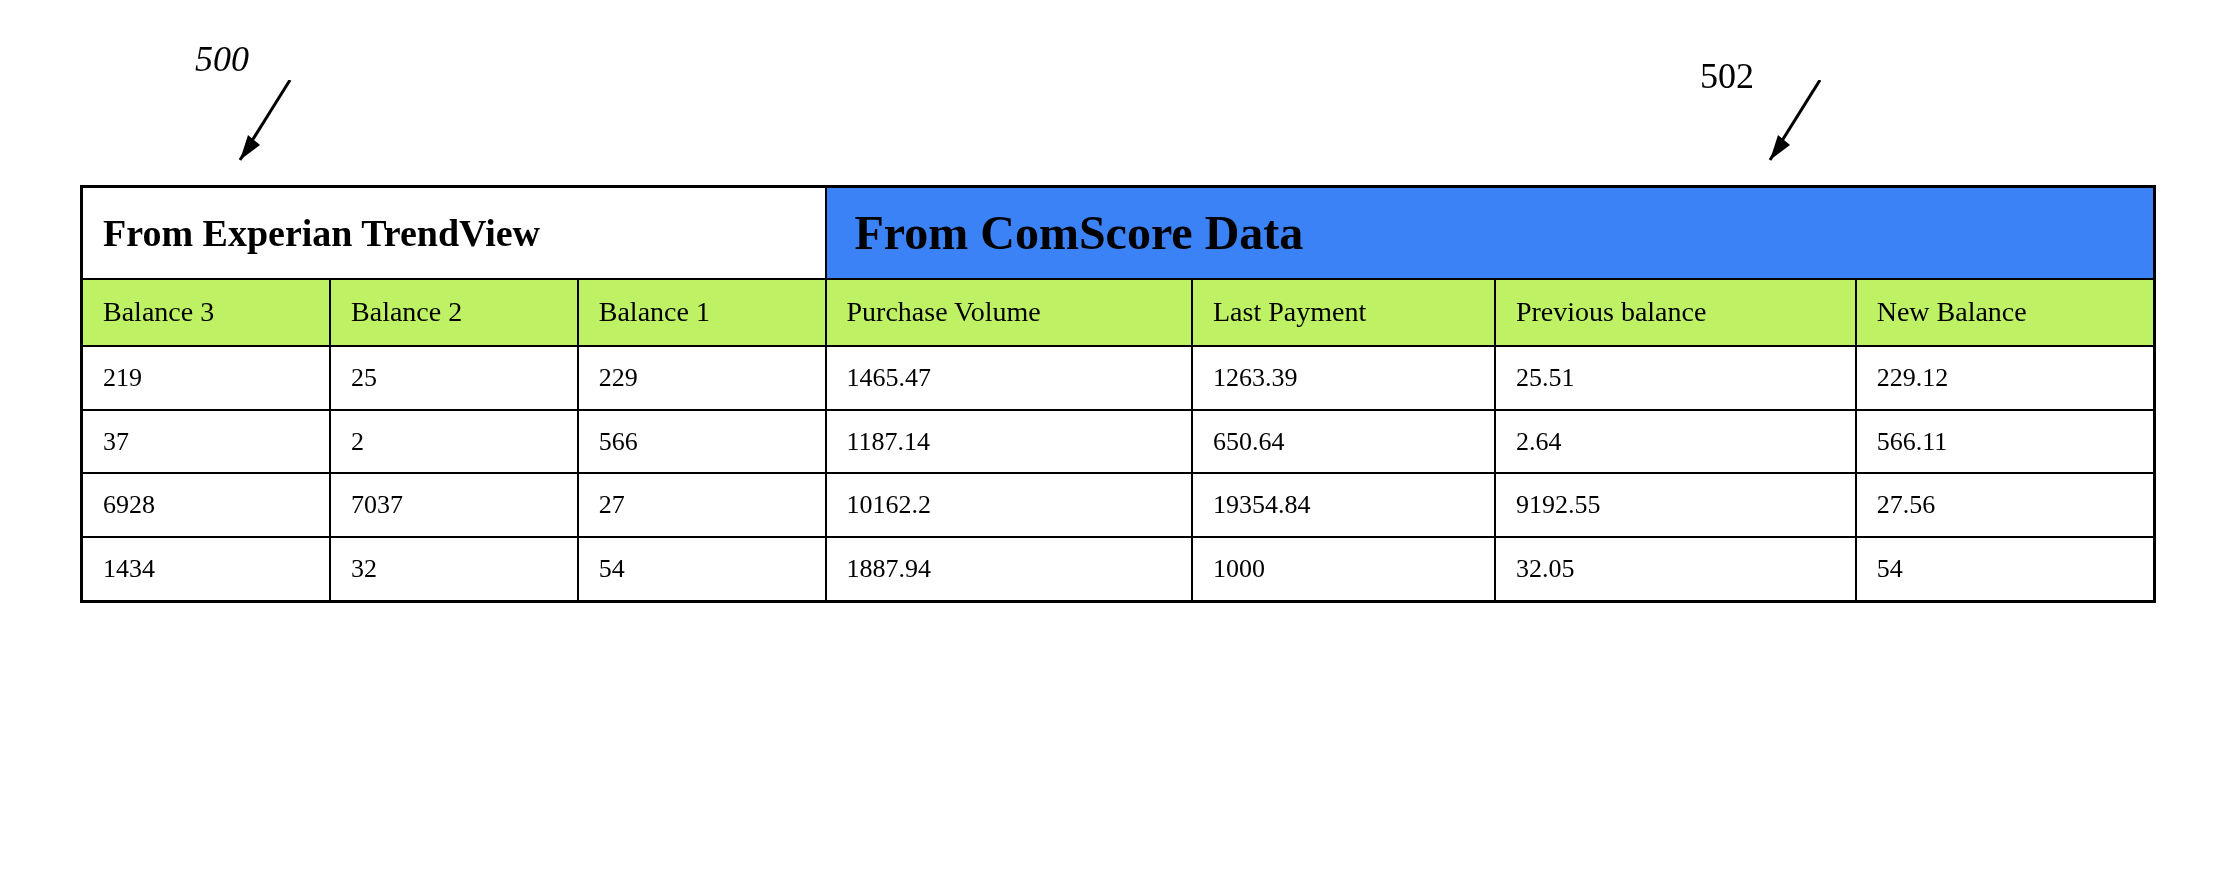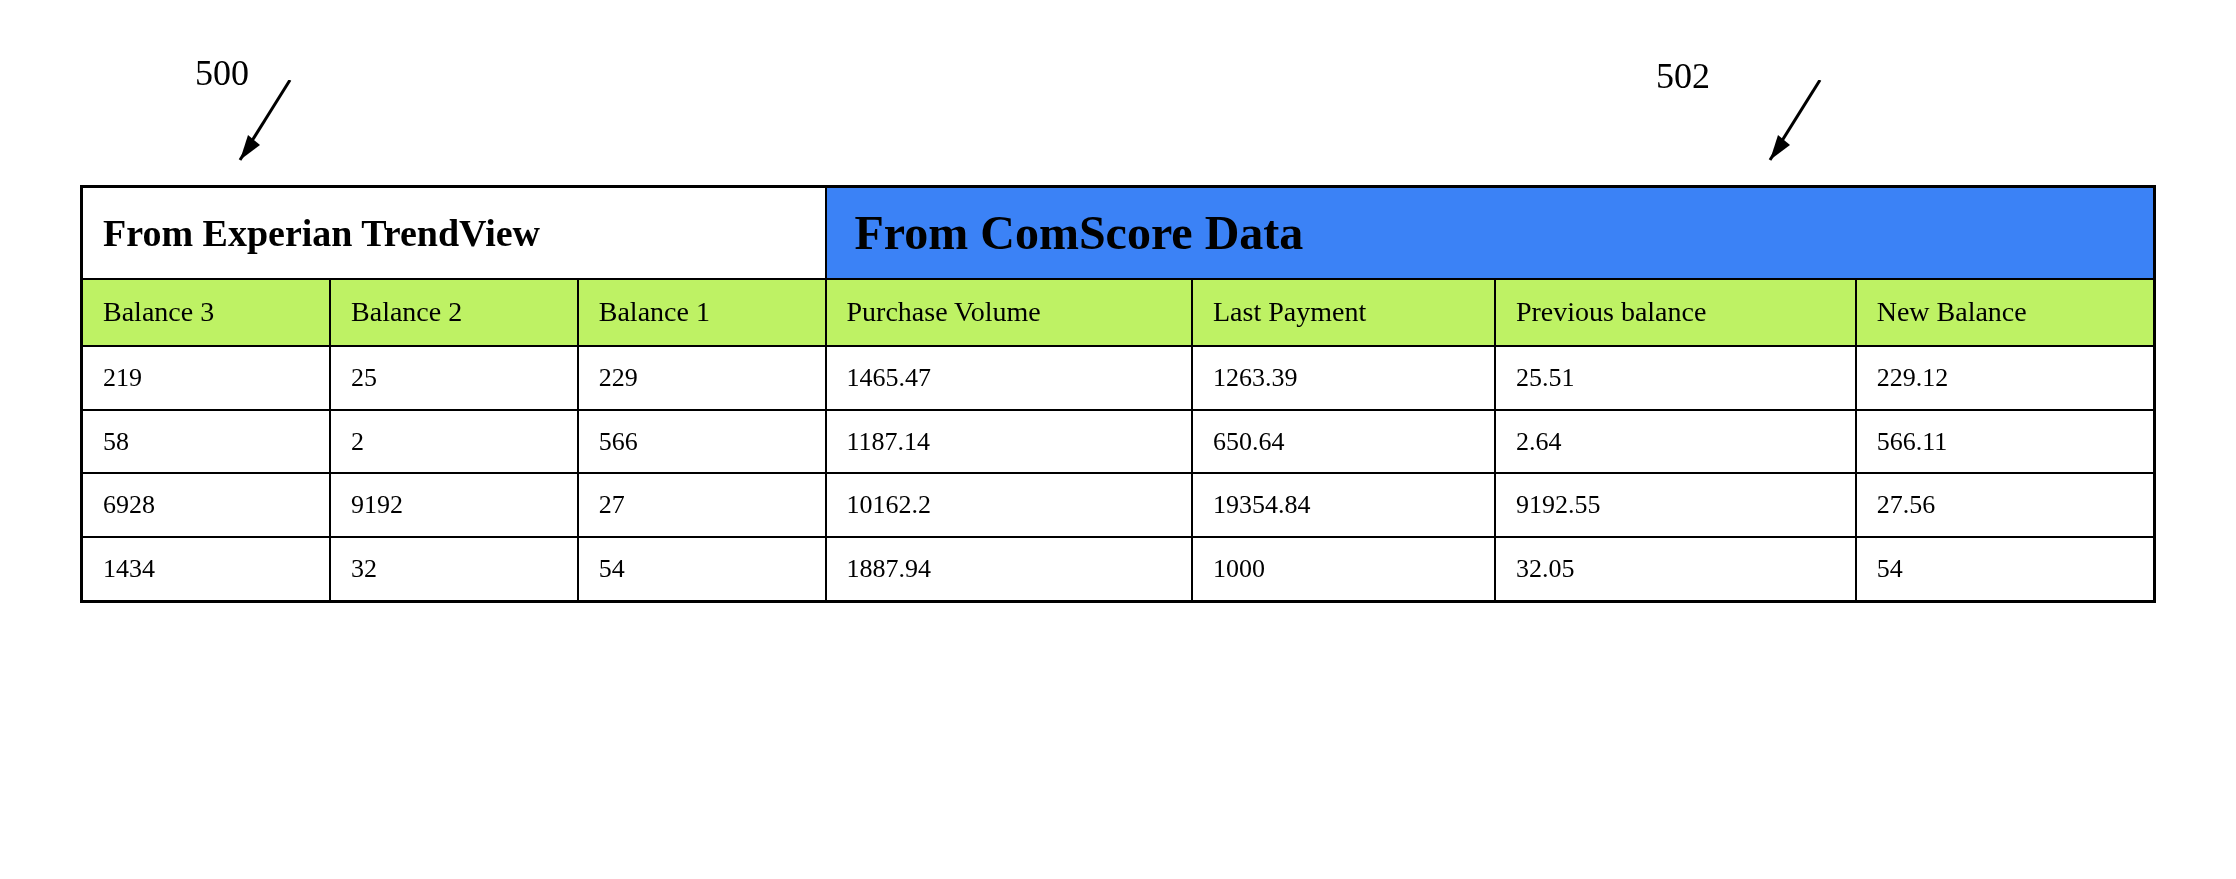--- a/index.html
+++ b/index.html
@@ -18,27 +18,28 @@
     }
 
     .annotation {
       position: absolute;
       font-size: 36px;
       font-weight: normal;
       color: #000;
     }
 
     .annotation-500 {
-      top: 52px;
+      top: 38px;
       left: 195px;
+      font-style: italic;
     }
 
     .annotation-502 {
       top: 55px;
-      left: 1656px;
+      left: 1700px;
       text-align: right;
     }
 
     .arrow-500 {
       position: absolute;
       top: 80px;
       left: 230px;
     }
 
     .arrow-502 {
@@ -130,31 +131,31 @@
     <tr>
           <td class="data-cell">219</td>
           <td class="data-cell">25</td>
           <td class="data-cell">229</td>
           <td class="data-cell">1465.47</td>
           <td class="data-cell">1263.39</td>
           <td class="data-cell">25.51</td>
           <td class="data-cell">229.12</td>
         </tr>
         <tr>
-          <td class="data-cell">58</td>
+          <td class="data-cell">37</td>
           <td class="data-cell">2</td>
           <td class="data-cell">566</td>
           <td class="data-cell">1187.14</td>
           <td class="data-cell">650.64</td>
           <td class="data-cell">2.64</td>
           <td class="data-cell">566.11</td>
         </tr>
         <tr>
           <td class="data-cell">6928</td>
-          <td class="data-cell">9192</td>
+          <td class="data-cell">7037</td>
           <td class="data-cell">27</td>
           <td class="data-cell">10162.2</td>
           <td class="data-cell">19354.84</td>
           <td class="data-cell">9192.55</td>
           <td class="data-cell">27.56</td>
         </tr>
         <tr>
           <td class="data-cell">1434</td>
           <td class="data-cell">32</td>
           <td class="data-cell">54</td>

